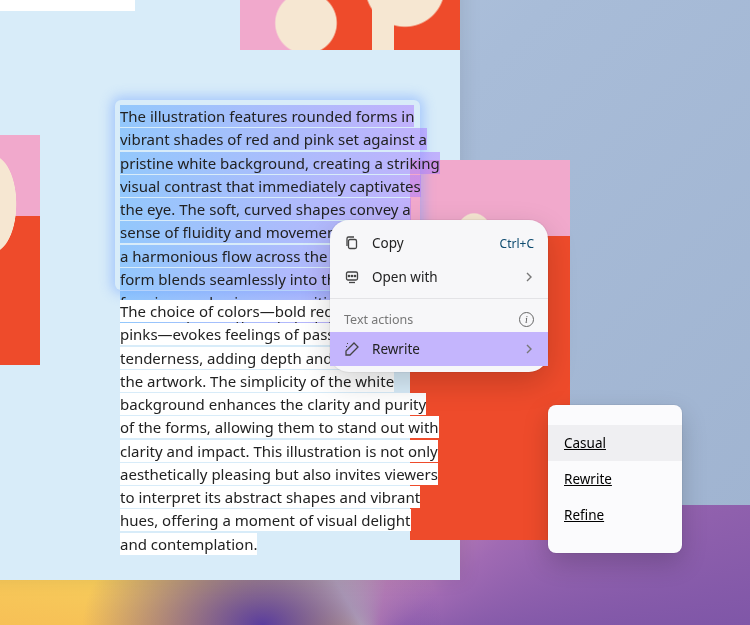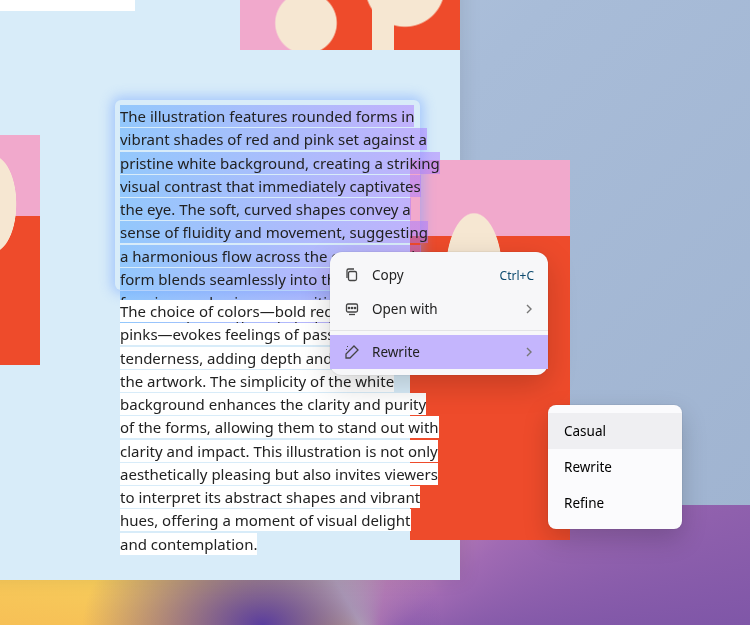--- a/index.html
+++ b/index.html
@@ -103,27 +103,26 @@
     pointer-events: none;
   }
 
   
   .menu {
     position: absolute;
     left: 330px;
     top: 220px;
     width: 218px;
     background: #f7f7f9;
-    border-radius: 12px;
+    border-radius: 19px;
     box-shadow: 0 10px 30px rgba(0,0,0,0.18), 0 0 0 1px rgba(0,0,0,0.04);
     padding: 6px 0;
     font-size: 13.5px;
     color: #222;
     z-index: 50;
-    margin-top: 32px;
   }
   .menu .item {
     display: flex;
     align-items: center;
     gap: 12px;
     padding: 8px 14px;
     position: relative;
   }
   .menu .item.hover { background: #c4b5fd; }
   .menu .item .shortcut {
@@ -169,23 +168,24 @@
 
   
   .submenu {
     position: absolute;
     left: 548px;
     top: 405px;
     width: 134px;
     background: #fbfbfd;
     border-radius: 8px;
     box-shadow: 0 10px 26px rgba(0,0,0,0.18), 0 0 0 1px rgba(0,0,0,0.04);
-    padding: 8px 0;
+    padding: 20px 0;
     font-size: 13.5px;
     z-index: 60;
+    text-decoration: underline;
   }
   .submenu .sitem {
     padding: 9px 16px;
   }
   .submenu .sitem.hover { background: #efeff2; }
 
   svg { display: block; }
 </style>
 </head>
 <body>
@@ -239,20 +239,24 @@
     <span class="chev">
       <svg viewBox="0 0 10 10" width="10" height="10" fill="none" stroke="#777" stroke-width="1.4">
           <path d="M3 1l4 4-4 4"></path>
         </svg>
     </span>
   </div>
 
 
   <hr>
 
+  <div class="section">
+    <span>Text actions</span>
+    <span class="info">i</span>
+  </div>
 
 
   <div class="item hover">
     <span class="icon">
       <svg viewBox="0 0 16 16" width="16" height="16" fill="none" stroke="#444" stroke-width="1.3">
         <path d="M10 2l4 4-8 8H2v-4z"></path>
         <path d="M3 3l1-1M2 6l1-1" stroke-width="1"></path>
       </svg>
     </span>
     <span>Rewrite</span>

